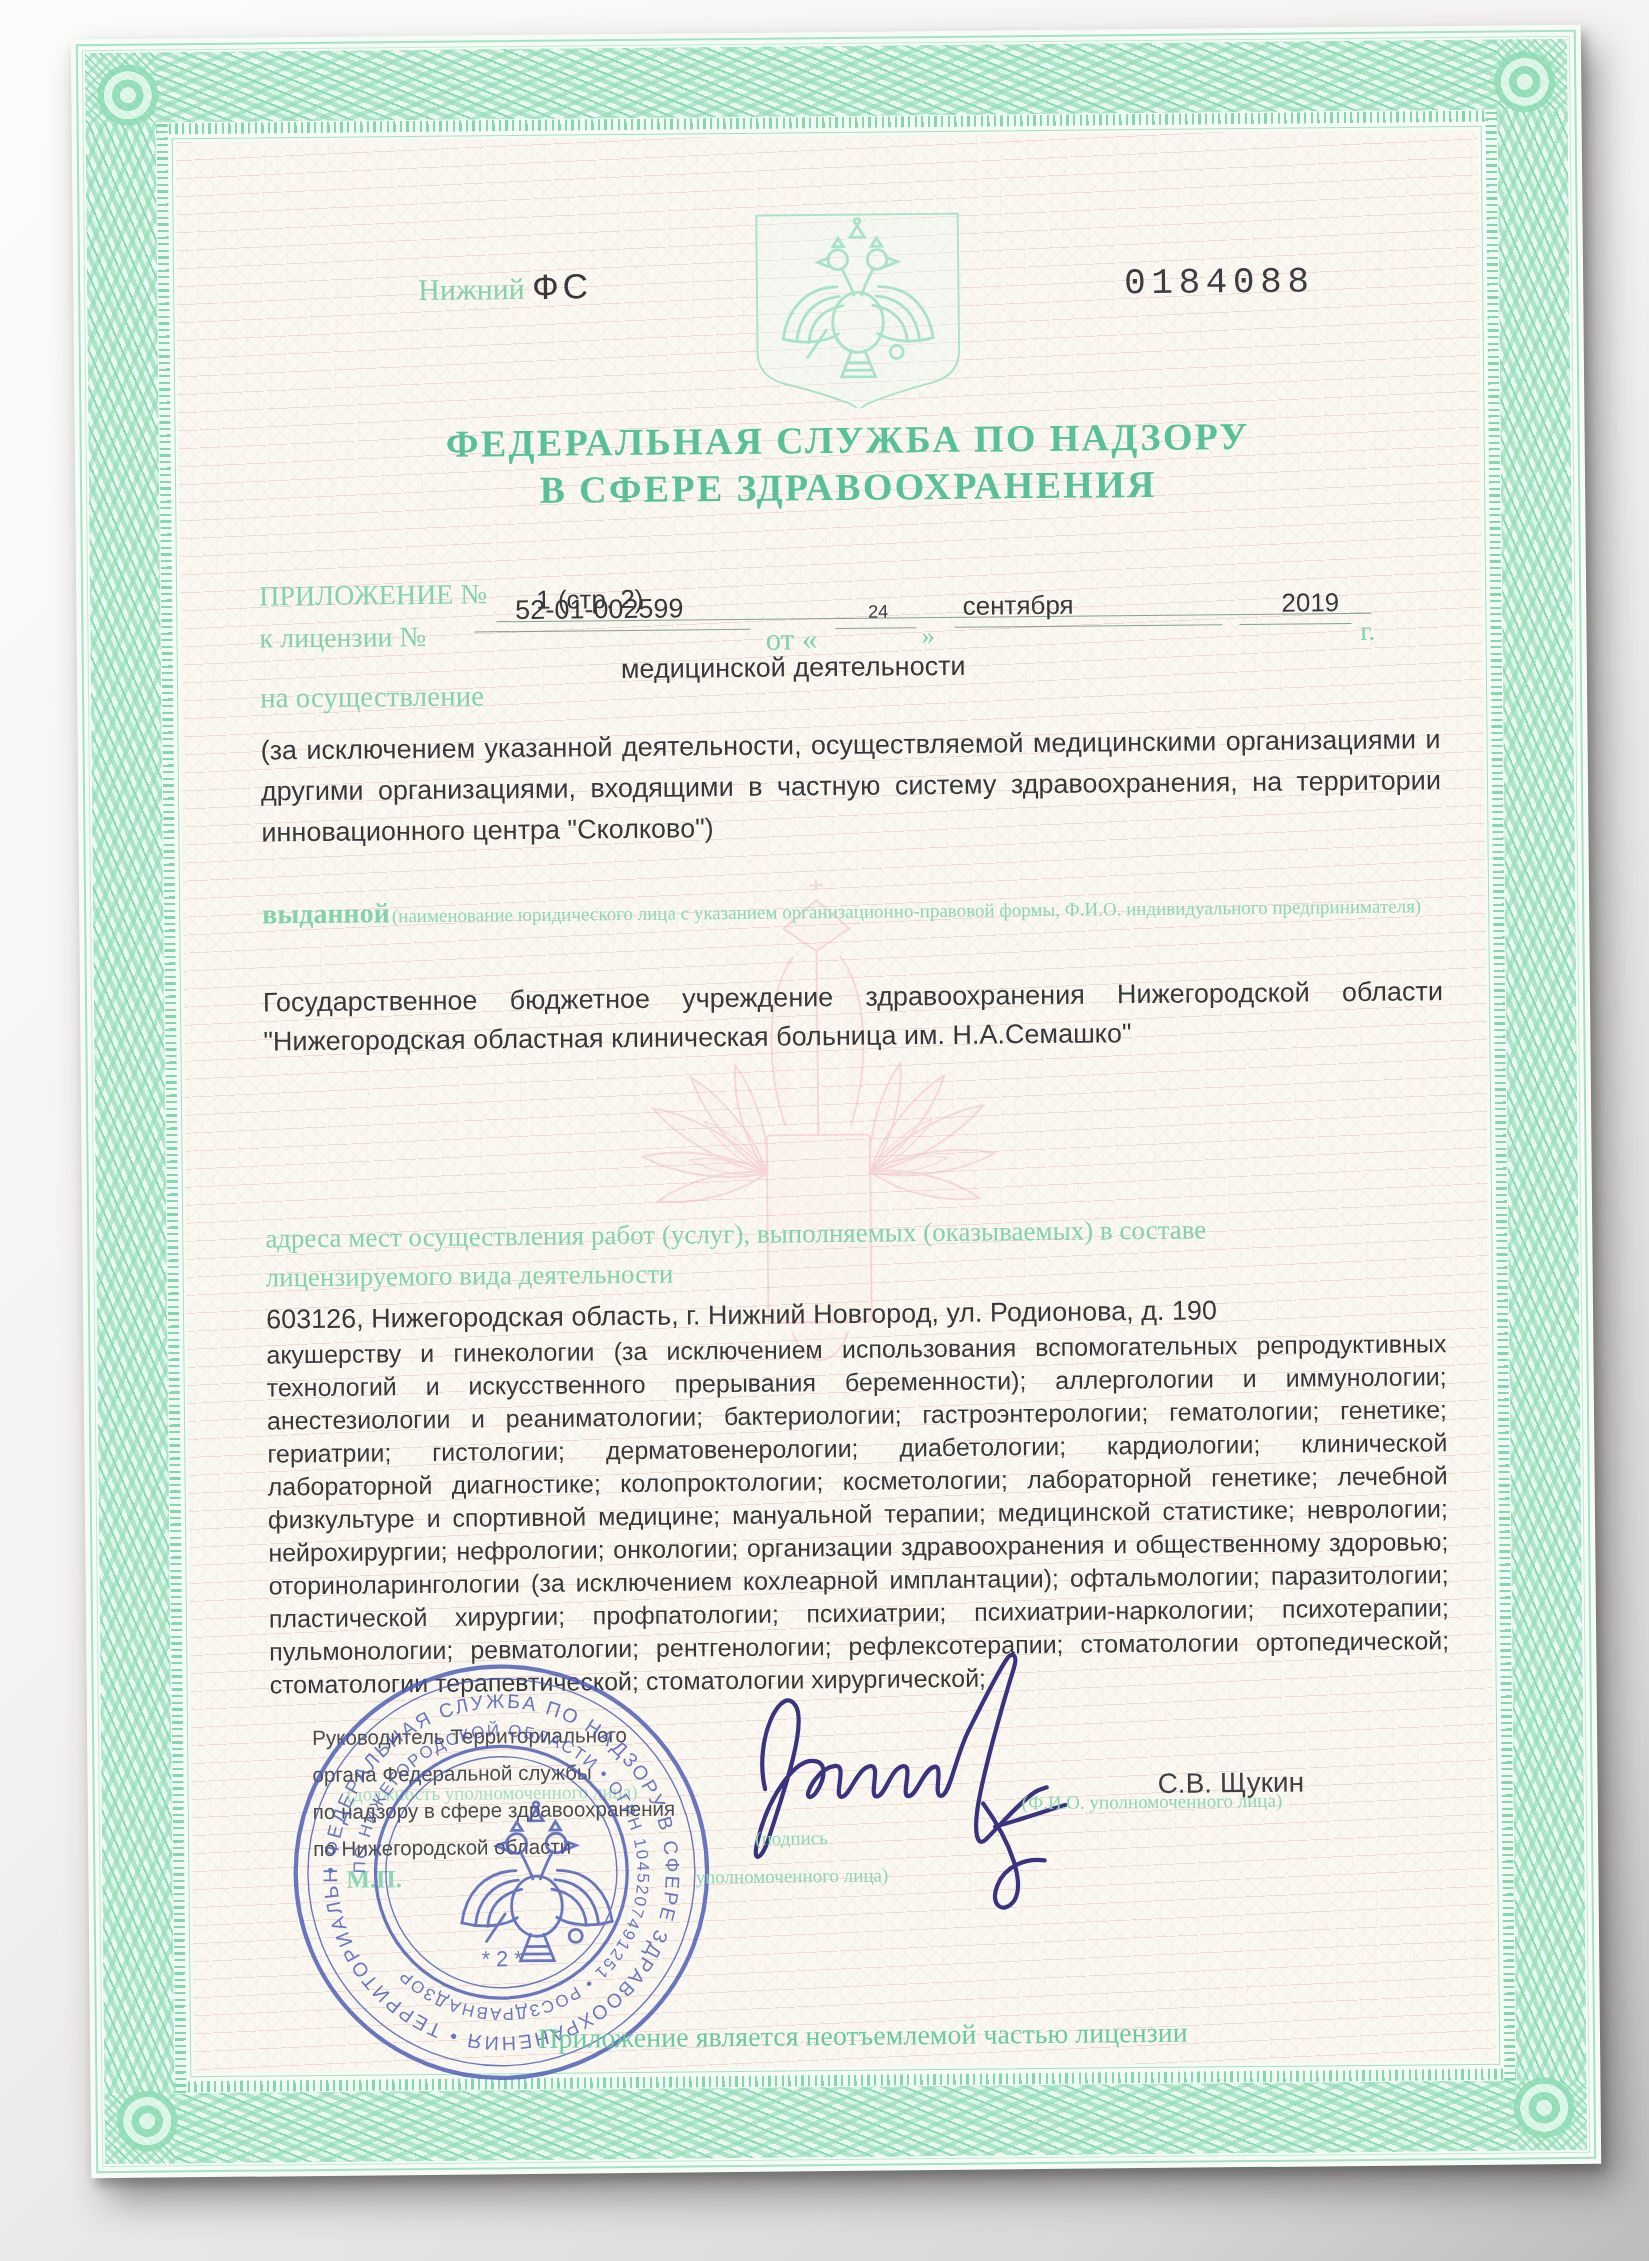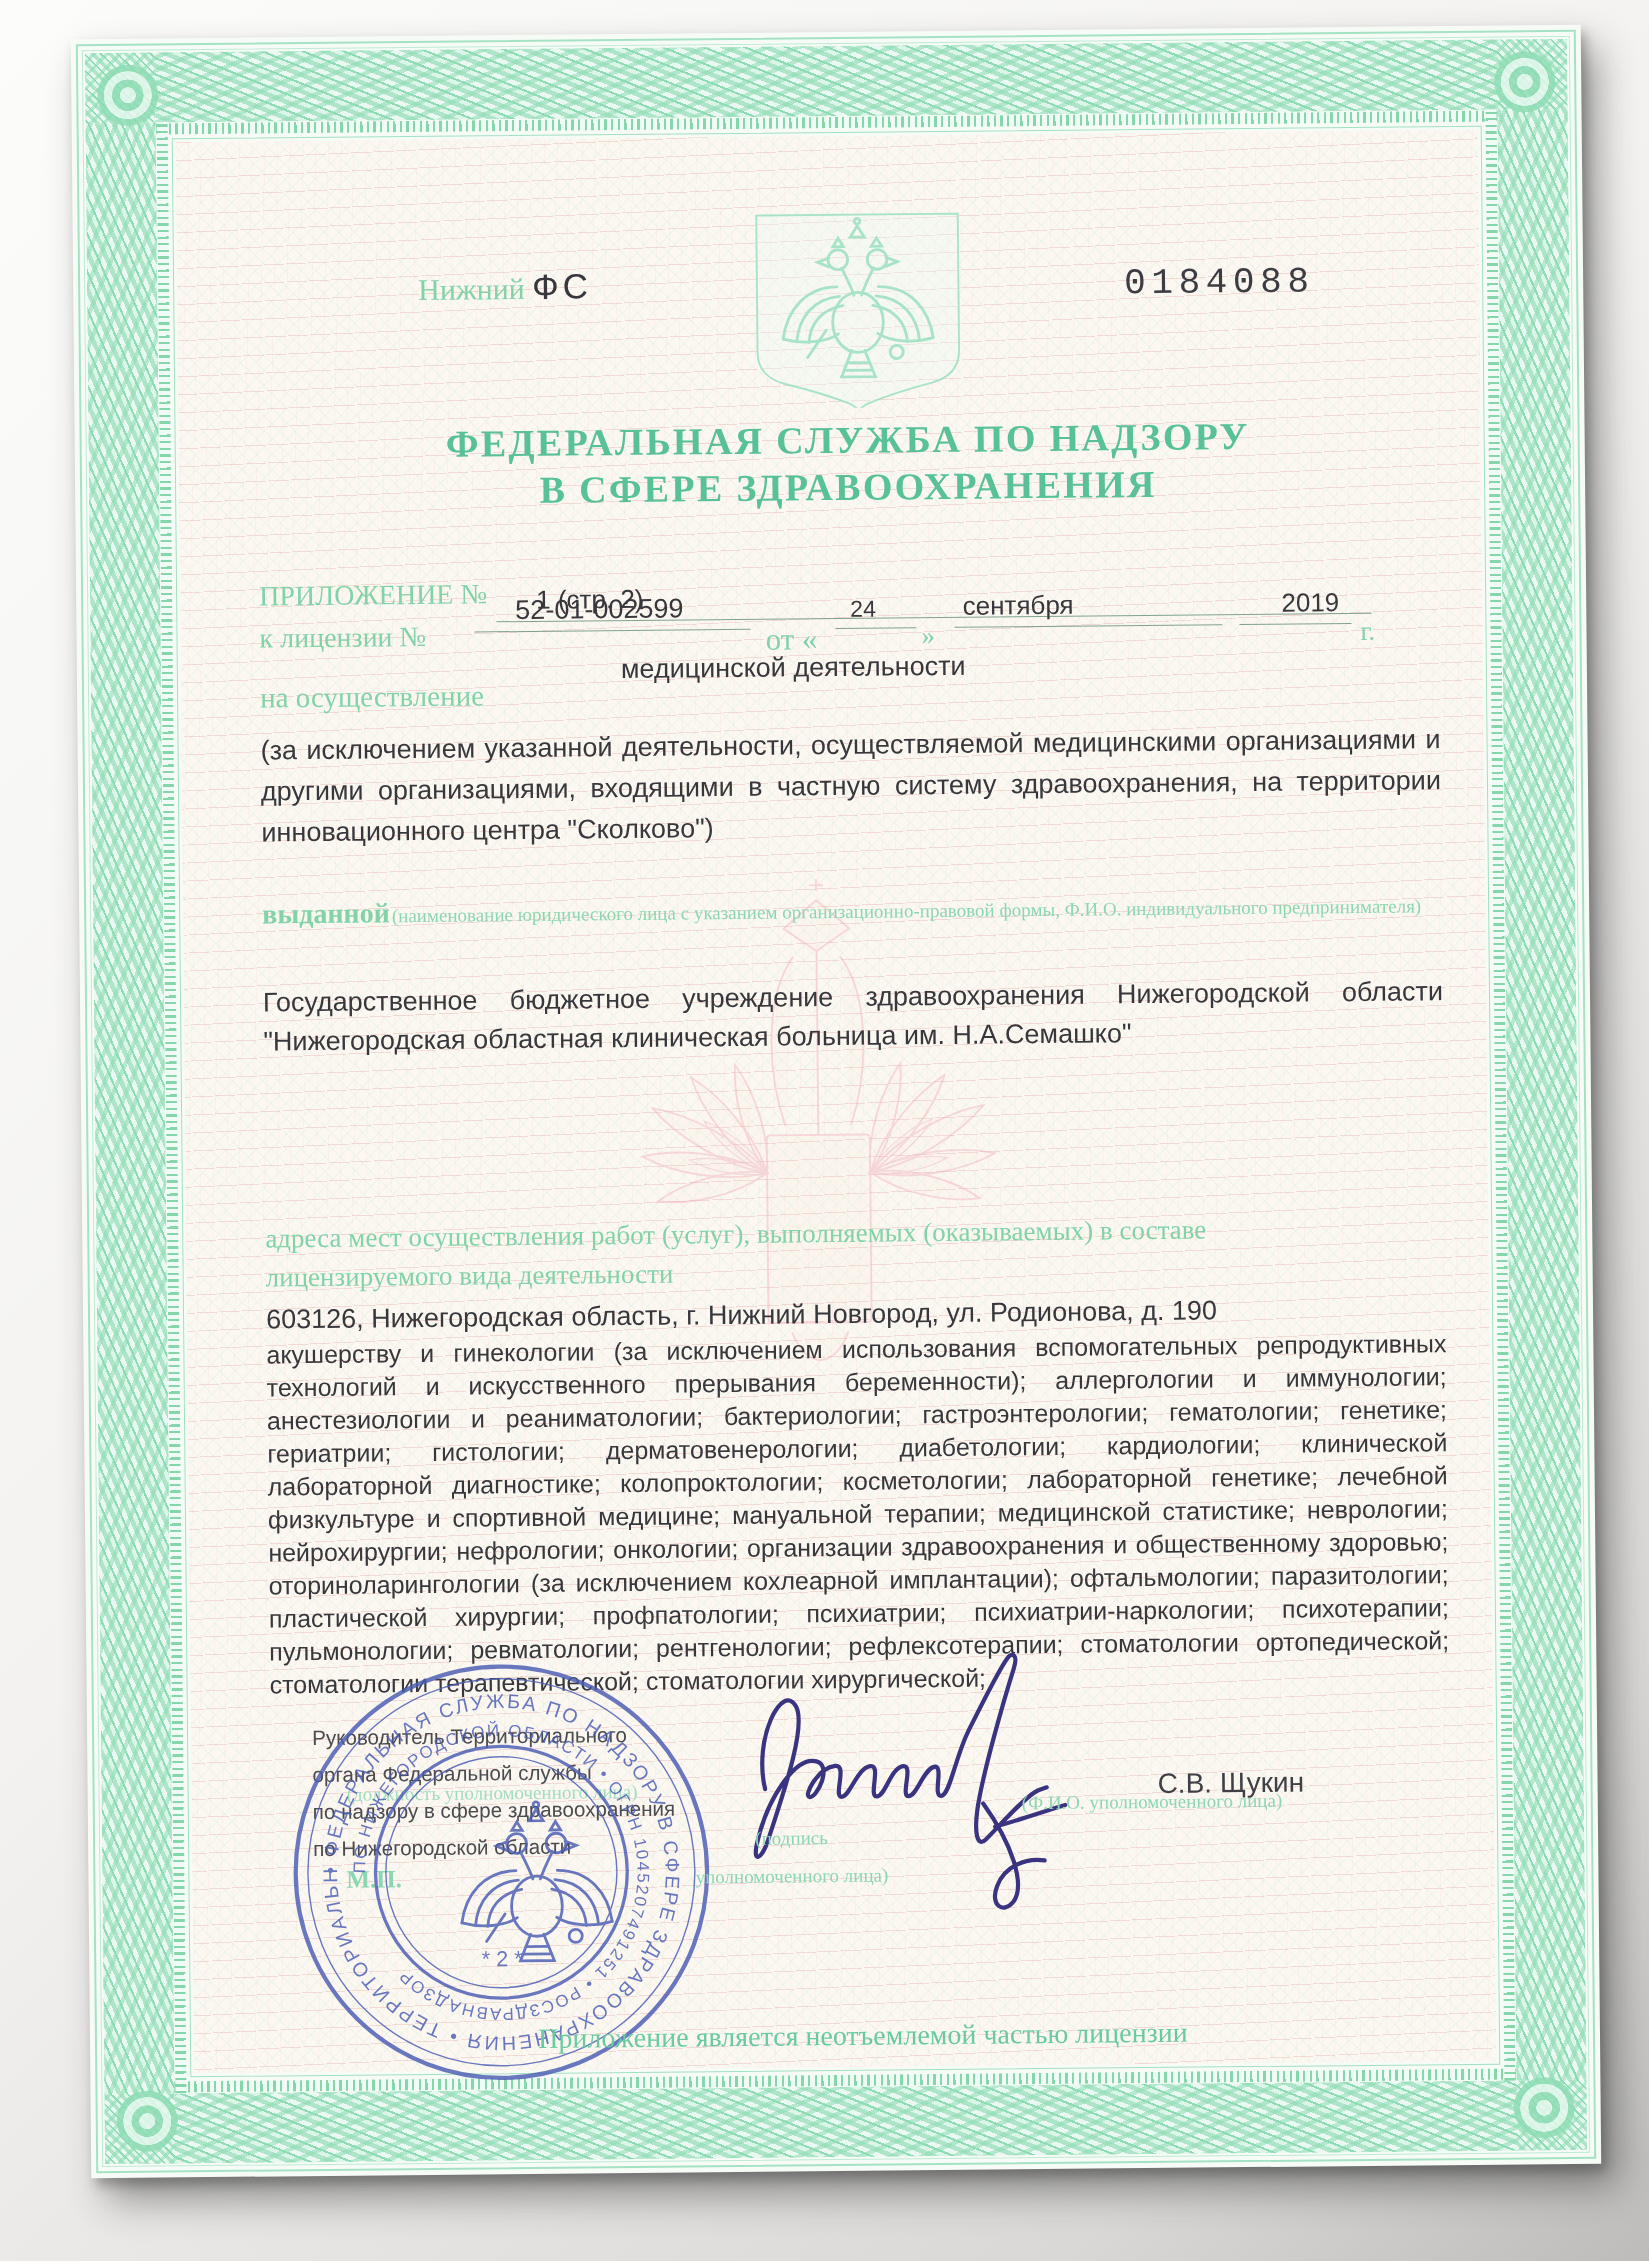--- a/index.html
+++ b/index.html
@@ -143,21 +143,21 @@
   <div class="abs uline" style="left:420px;top:542px;width:875px;height:44px">
     <span class="black" style="position:absolute;left:40px;bottom:4.7px;font-size:26px">1 (стр. 2)</span>
   </div>
 
   <div class="abs glabel" style="left:183px;top:585px;font-size:28px">к лицензии №</div>
   <div class="abs uline" style="left:398px;top:552px;width:276px;height:44px">
     <span class="black" style="position:absolute;left:41px;bottom:4.7px;font-size:27px">52-01-002599</span>
   </div>
   <div class="abs glabel" style="left:689px;top:589px;font-size:31px">от «</div>
   <div class="abs uline" style="left:759px;top:552px;width:81px;height:44px">
-    <span class="black" style="position:absolute;left:15px;bottom:4.7px;font-size:23px">24</span>
+    <span class="black" style="position:absolute;left:33px;bottom:4.7px;font-size:18px">24</span>
   </div>
   <div class="abs glabel" style="left:845px;top:589px;font-size:27px">»</div>
   <div class="abs uline" style="left:878px;top:552px;width:268px;height:44px">
     <span class="black" style="position:absolute;left:8.4px;bottom:4.7px;font-size:26px">сентября</span>
     <span class="black" style="position:absolute;right:-117px;bottom:4.7px;font-size:26px">2019</span>
   </div>
   <div class="abs uline" style="left:1163px;top:552px;width:112px;height:44px"></div>
   <div class="abs glabel" style="left:1284px;top:589px;font-size:27px">г.</div>
 
   <div class="abs glabel" style="left:183px;top:644px;font-size:29px">на осуществление</div>

